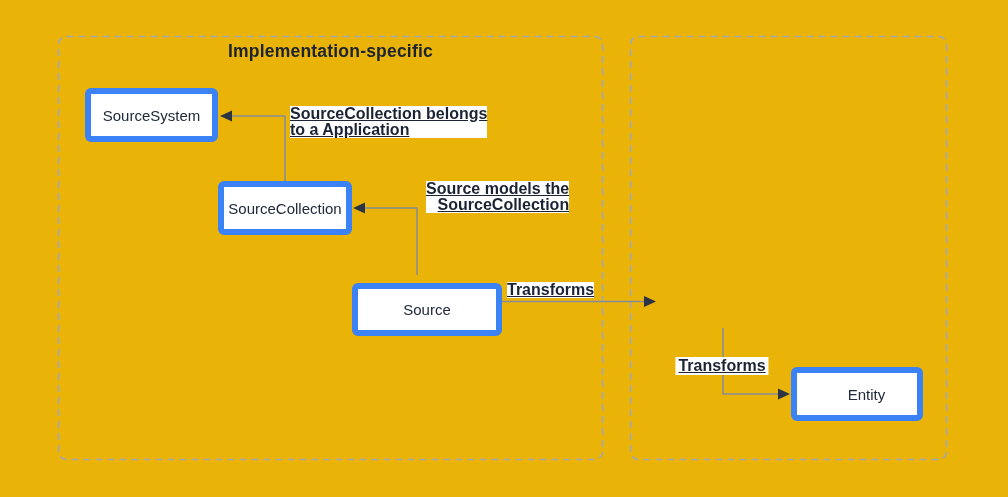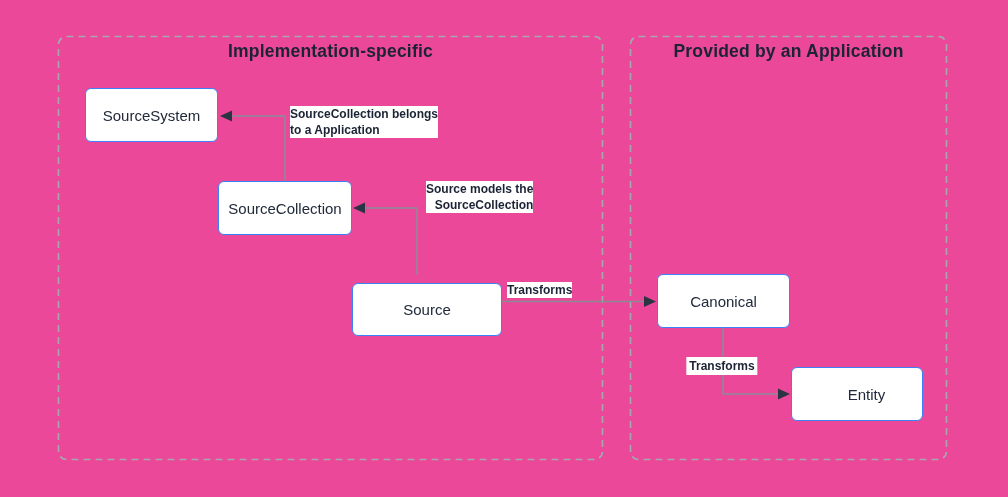--- a/index.html
+++ b/index.html
@@ -5,21 +5,21 @@
   html, body {
     margin: 0;
     padding: 0;
     background: #ffffff;
     font-family: "Liberation Sans", sans-serif;
   }
   #canvas {
     position: relative;
     width: 1008px;
     height: 497px;
-    background: #ec4899;
+    background: #eab308;
     overflow: hidden;
   }
   #edge-layer {
     position: absolute;
     left: 0; top: 0;
     width: 1008px;
     height: 497px;
   }
   .container-title {
     position: absolute;
@@ -28,42 +28,43 @@
     font-size: 17.5px;
     font-weight: bold;
     color: #1b2334;
     letter-spacing: 0.2px;
   }
   #title-left  { left: 58px;  width: 545px; }
   #title-right { left: 630px; width: 317px; }
   .node {
     position: absolute;
     background: #ffffff;
-    border: 1px solid #3b82f6;
+    border: 6px solid #3b82f6;
     border-radius: 6px;
     display: flex;
     align-items: center;
     justify-content: center;
     font-size: 15px;
     color: #202a3a;
     box-sizing: border-box;
   }
   #node-source-system     { left: 85px;  top: 88px;  width: 133px; height: 54px; }
   #node-source-collection { left: 218px; top: 181px; width: 134px; height: 54px; }
   #node-source            { left: 352px; top: 275px; width: 150px; height: 53px; margin-top: 8px; }
   #node-canonical         { left: 657px; top: 274px; width: 133px; height: 54px; }
   #node-entity            { left: 791px; top: 367px; width: 132px; height: 54px; padding-left: 19px; }
   .edge-label {
     position: absolute;
-    font-size: 12px;
+    font-size: 16px;
     font-weight: bold;
     line-height: 16px;
     color: #1b2334;
     background: #ffffff;
     white-space: nowrap;
+    text-decoration: underline;
   }
   #edge-label-0 { left: 290px; top: 106px; }
   #edge-label-1 { left: 426px; top: 181px; text-align: right; }
   #edge-label-2 { left: 507px; top: 282px; }
   #edge-label-3 { left: 722px; top: 357px; transform: translateX(-50%); padding: 1px 3px; }
 </style>
 </head>
 <body>
 
 <div id="canvas">
@@ -80,26 +81,24 @@
     <polygon points="353,208 365,202.5 365,213.5" fill="#2c3444"></polygon>
 
     <path d="M483,301.5 L645,301.5" fill="none" stroke="#888c96" stroke-width="1.5"></path>
     <polygon points="656,301.5 644,296 644,307" fill="#2c3444"></polygon>
 
     <path d="M723,328 L723,394 L779,394" fill="none" stroke="#888c96" stroke-width="1.5" stroke-linejoin="round"></path>
     <polygon points="790,394 778,388.5 778,399.5" fill="#2c3444"></polygon>
   </svg>
 
   <div class="container-title" id="title-left">Implementation-specific</div>
-  <div class="container-title" id="title-right">Provided by an Application</div>
 
   <div class="node" id="node-source-system">SourceSystem</div>
   <div class="node" id="node-source-collection">SourceCollection</div>
   <div class="node" id="node-source">Source</div>
-  <div class="node" id="node-canonical">Canonical</div>
   <div class="node" id="node-entity">Entity</div>
 
   <div class="edge-label" id="edge-label-0">
     <div>SourceCollection belongs</div>
     <div>to a Application</div>
   </div>
   <div class="edge-label" id="edge-label-1">
     <div>Source models the</div>
     <div>SourceCollection</div>
   </div>

